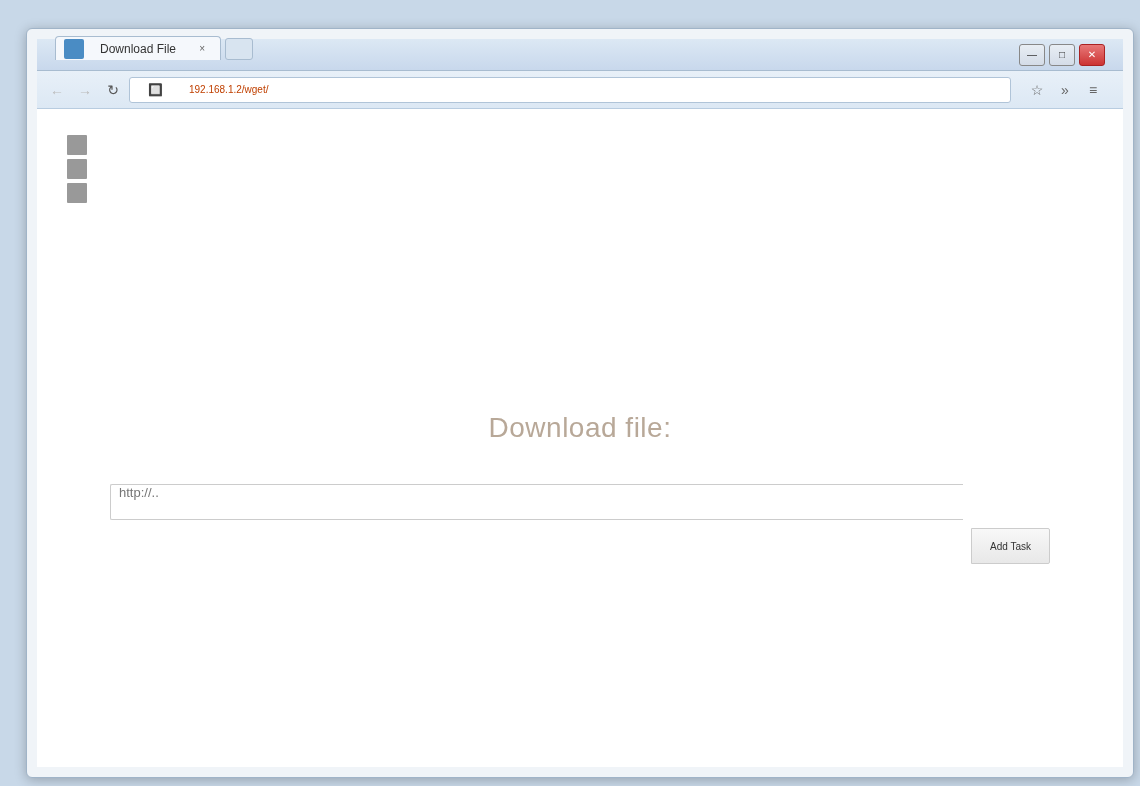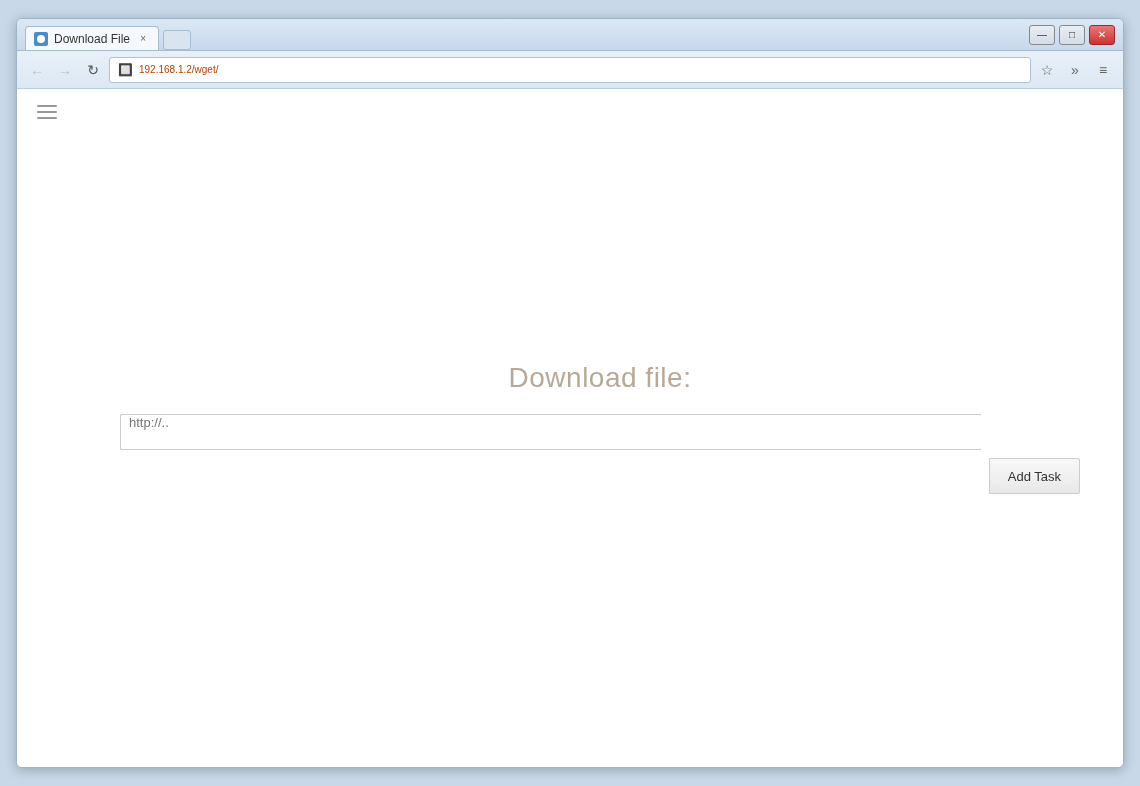--- a/index.html
+++ b/index.html
@@ -1,15 +1,15 @@
 <!DOCTYPE html>
 <html><head>
   <meta charset="utf-8">
   <style>
-    * { margin: 0; padding: 0; box-sizing: border-box; }
+    * { margin: 0; padding: 10px; box-sizing: border-box; }
     body {
       width: 1140px;
       height: 786px;
       background: #c8d8e8;
       display: flex;
       align-items: center;
       justify-content: center;
       font-family: Arial, sans-serif;
     }
 
@@ -201,21 +201,21 @@
       cursor: pointer;
       color: #666;
       font-size: 14px;
     }
 
     
     .page-content {
       flex: 1;
       background: white;
       display: flex;
-      flex-direction: row;
+      flex-direction: column;
       overflow: hidden;
     }
 
     .page-toolbar {
       padding: 12px 16px;
       border-bottom: none;
     }
 
     .hamburger-icon {
       display: flex;
@@ -270,21 +270,21 @@
       resize: none;
       font-family: Arial, sans-serif;
     }
 
     .add-task-btn {
       height: 36px;
       padding: 0 18px;
       background: linear-gradient(to bottom, #f8f8f8, #e8e8e8);
       border: 1px solid #ccc;
       border-radius: 0 2px 2px 0;
-      font-size: 13px;
+      font-size: 10px;
       color: #333;
       cursor: pointer;
       white-space: nowrap;
       margin-top: 44px;
     }
   </style>
 </head>
 <body>
 
 <div class="window">

